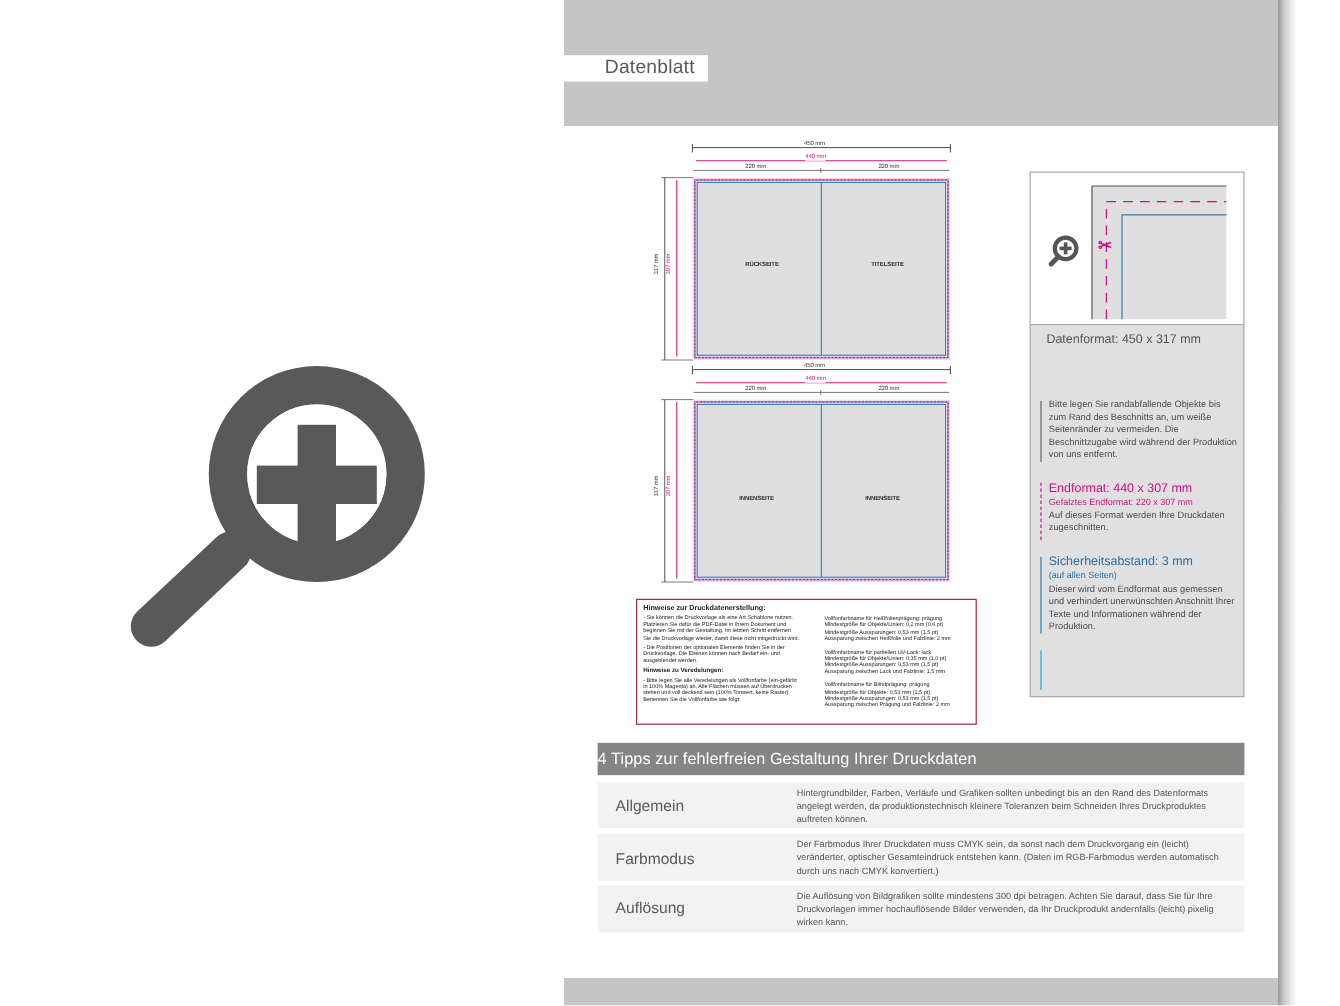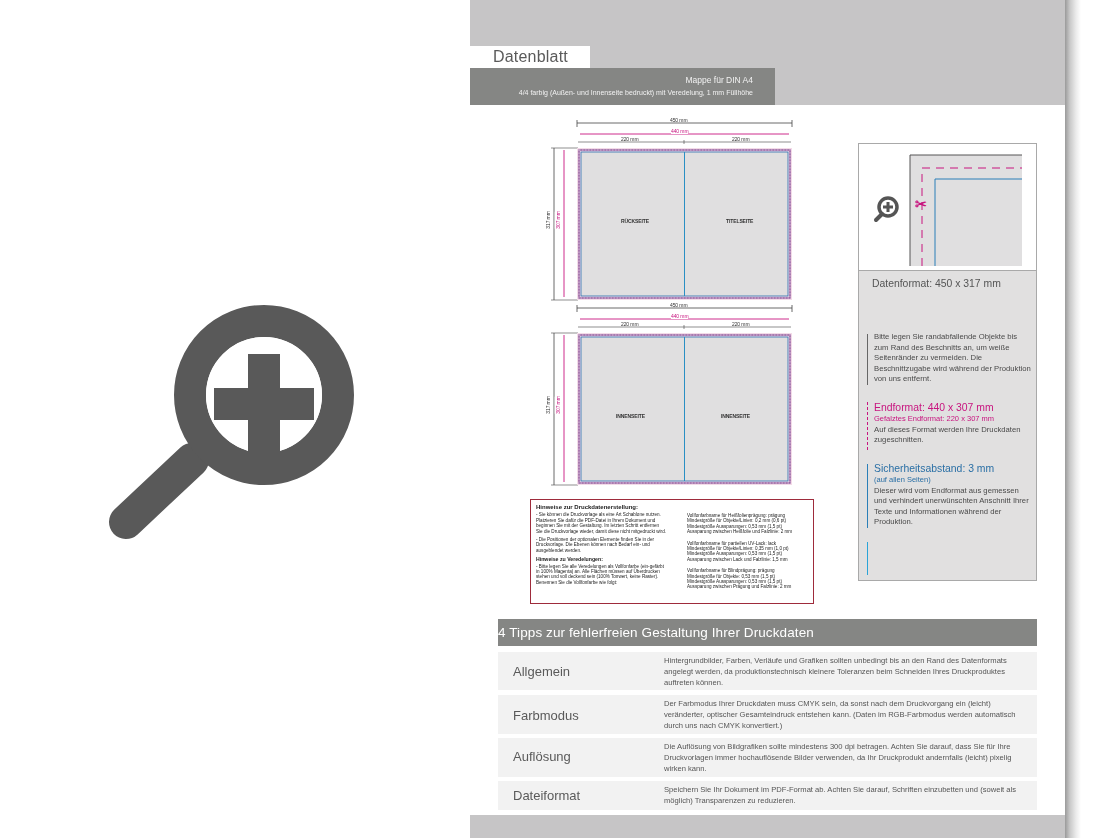--- a/index.html
+++ b/index.html
@@ -8,21 +8,21 @@
 
   
   .big-zoom { position: absolute; left: 100px; top: 300px; width: 260px; height: 240px; }
 
   
   .page { position: absolute; left: 470px; top: 0; width: 595px; height: 838px; background: #fff; }
   .page-shadow { position: absolute; left: 1065px; top: 0; width: 16px; height: 838px;
     background: linear-gradient(to right, #9a9a9a, #c8c8c8 30%, #ececec 70%, #fff); }
   .top-band { position: absolute; left: 0; top: 0; width: 595px; height: 105px; background: #c6c5c6; }
   .title-tab { position: absolute; left: 0; top: 46px; width: 120px; height: 22px; background: #fff;
-    font-size: 16px; color: #5a5a5a; padding-left: 23px; line-height: 22px; letter-spacing: 0.2px; }
+    font-size: 16px; color: #5a5a5a; padding-left: 23px; line-height: 22px; letter-spacing: 0.2px; text-align: center; }
   .title-band { position: absolute; left: 0; top: 68px; width: 305px; height: 37px; background: #858684; color: #f2f2f2; text-align: right; padding-right: 22px; }
   .title-band .l1 { font-size: 8.5px; margin-top: 7px; }
   .title-band .l2 { font-size: 7px; margin-top: 4px; }
 
   .bottom-band { position: absolute; left: 0; top: 815px; width: 595px; height: 23px; background: #c6c5c6; }
 
   
   .diagram { position: absolute; left: 75px; width: 260px; height: 190px; }
   .diagram svg { width: 260px; height: 190px; display: block; }
   .diag-label { position: absolute; font-size: 5px; color: #333; font-weight: bold; letter-spacing: -0.1px; }
@@ -64,24 +64,20 @@
       <circle cx="164" cy="95" r="74" fill="none" stroke="#595959" stroke-width="32"></circle>
       <circle cx="164" cy="95" r="58" fill="#fff"></circle>
       <rect x="148" y="54" width="32" height="100" fill="#595959"></rect>
       <rect x="114" y="88" width="100" height="32" fill="#595959"></rect>
     </svg>
   </div>
 
   <div class="page">
     <div class="top-band"></div>
     <div class="title-tab">Datenblatt</div>
-    <div class="title-band">
-      <div class="l1">Mappe für DIN A4</div>
-      <div class="l2">4/4 farbig (Außen- und Innenseite bedruckt) mit Veredelung, 1 mm Füllhöhe</div>
-    </div>
 
     <div class="diagram" style="top:117px;">
       <svg viewBox="0 0 260 190">
 
         <line x1="32" y1="6" x2="247" y2="6" stroke="#444" stroke-width="0.8"></line>
         <line x1="32" y1="3" x2="32" y2="10" stroke="#444" stroke-width="0.8"></line>
         <line x1="247" y1="3" x2="247" y2="10" stroke="#444" stroke-width="0.8"></line>
 
         <line x1="35" y1="17" x2="244" y2="17" stroke="#c8147f" stroke-width="0.9"></line>
 
@@ -220,21 +216,17 @@
       <div class="txt">Hintergrundbilder, Farben, Verläufe und Grafiken sollten unbedingt bis an den Rand des Datenformats angelegt werden, da produktionstechnisch kleinere Toleranzen beim Schneiden Ihres Druckproduktes auftreten können.</div>
     </div>
     <div class="tip-row" style="top:695px;height:39px;">
       <div class="lbl" style="top:13px;">Farbmodus</div>
       <div class="txt">Der Farbmodus Ihrer Druckdaten muss CMYK sein, da sonst nach dem Druckvorgang ein (leicht) veränderter, optischer Gesamteindruck entstehen kann. (Daten im RGB-Farbmodus werden automatisch durch uns nach CMYK konvertiert.)</div>
     </div>
     <div class="tip-row" style="top:738px;height:39px;">
       <div class="lbl" style="top:11px;">Auflösung</div>
       <div class="txt">Die Auflösung von Bildgrafiken sollte mindestens 300 dpi betragen. Achten Sie darauf, dass Sie für Ihre Druckvorlagen immer hochauflösende Bilder verwenden, da Ihr Druckprodukt andernfalls (leicht) pixelig wirken kann.</div>
     </div>
-    <div class="tip-row" style="top:781px;height:29px;">
-      <div class="lbl" style="top:7px;">Dateiformat</div>
-      <div class="txt">Speichern Sie Ihr Dokument im PDF-Format ab. Achten Sie darauf, Schriften einzubetten und (soweit als möglich) Transparenzen zu reduzieren.</div>
-    </div>
 
     <div class="bottom-band"></div>
   </div>
   <div class="page-shadow"></div>
 </div>
 
 </body></html>

